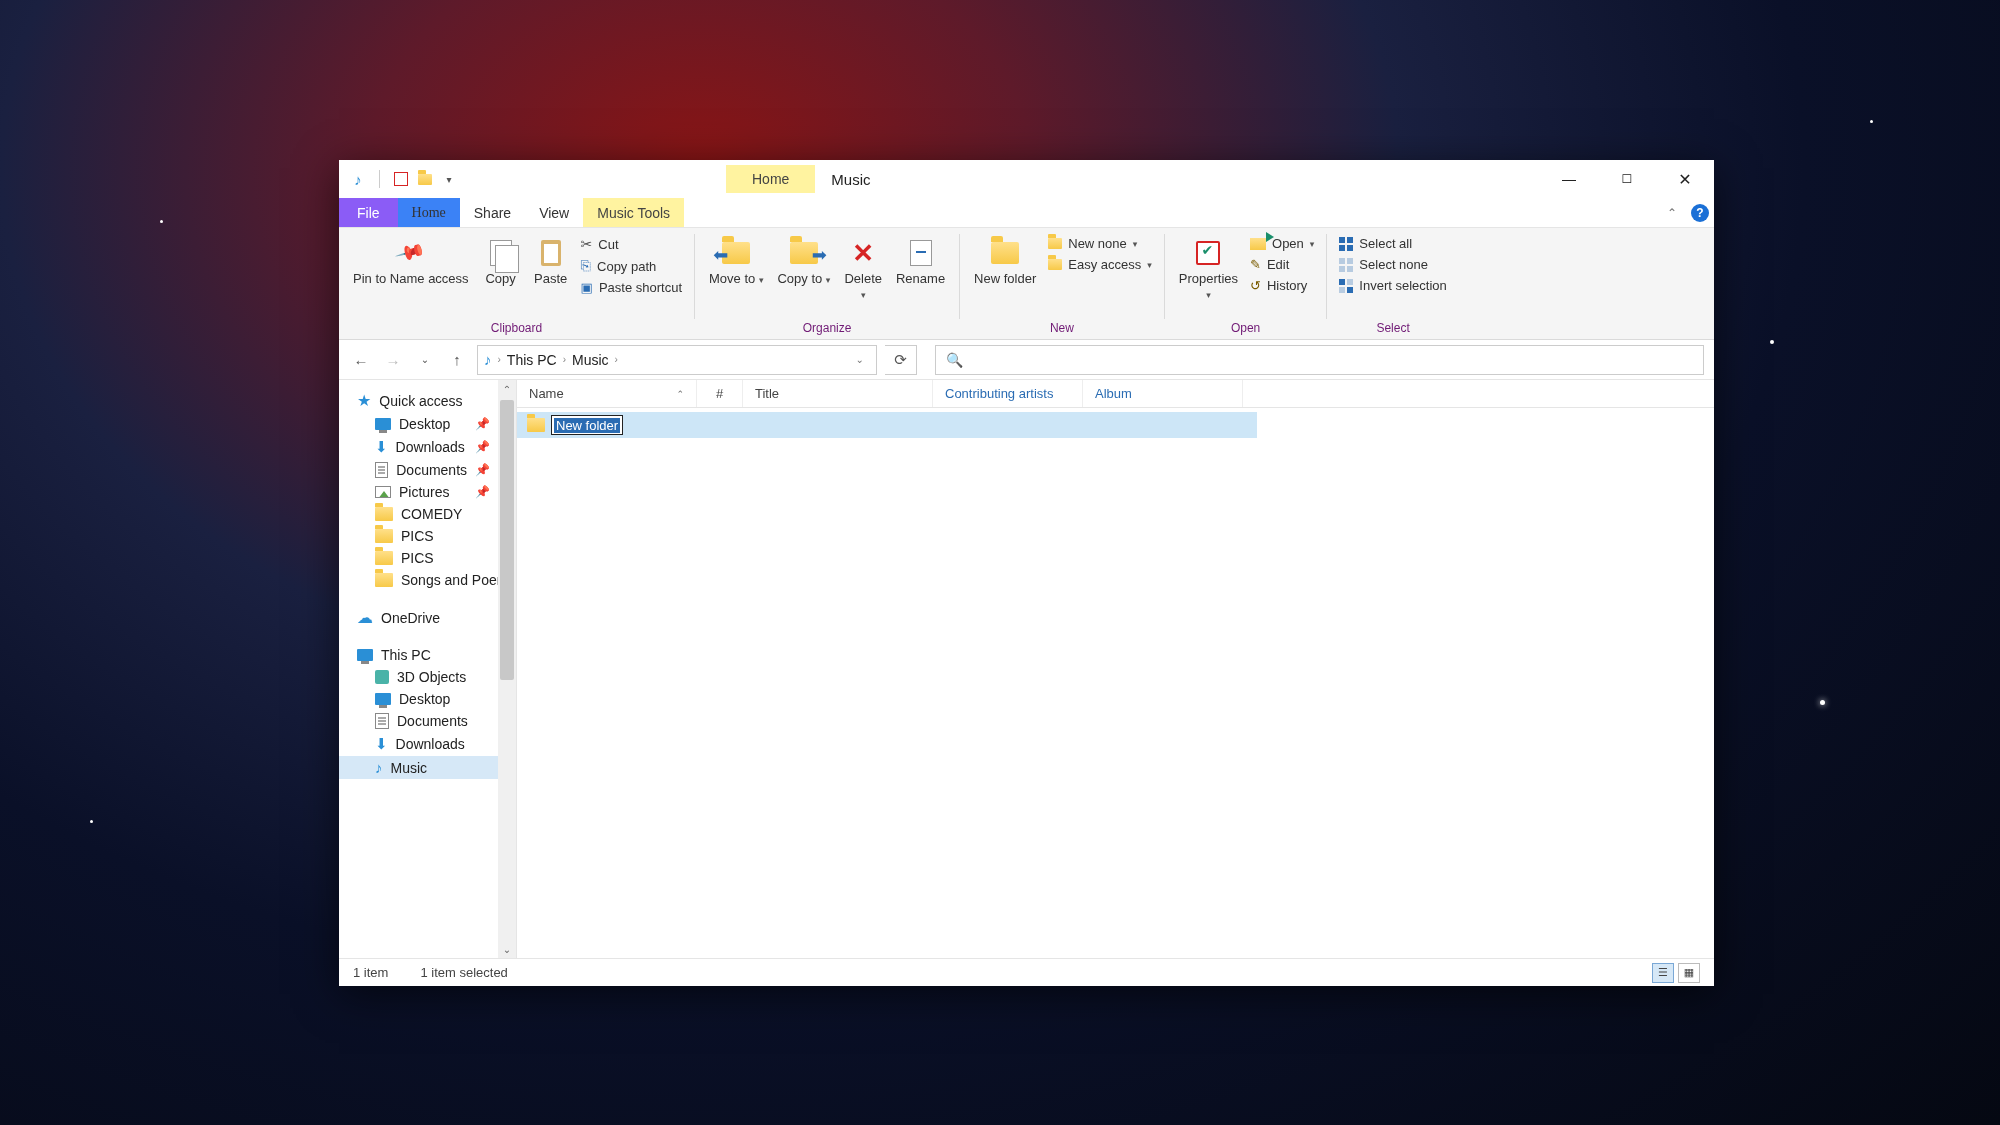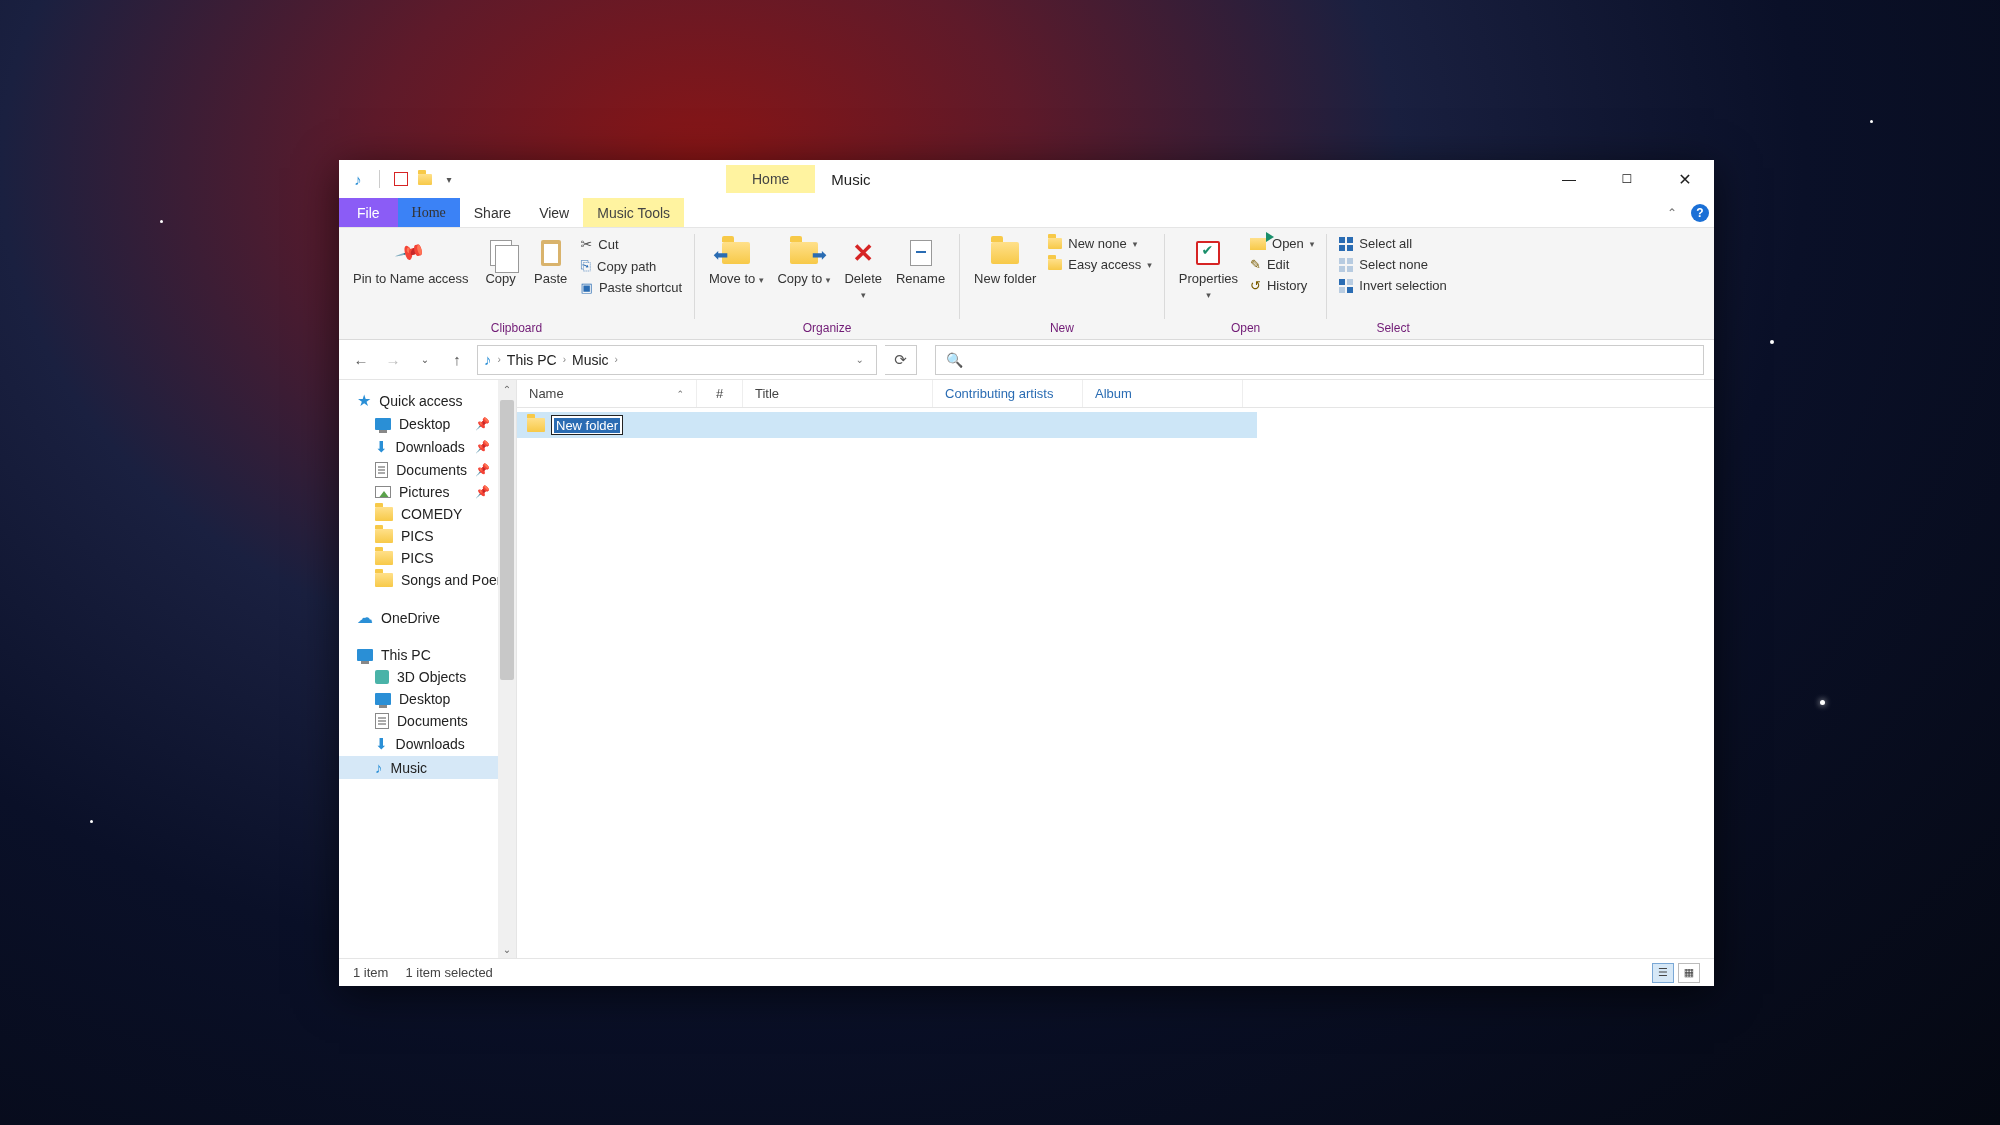--- a/index.html
+++ b/index.html
@@ -76,21 +76,21 @@
 .col.num { width:46px; justify-content:center; }
 .col.title { width:190px; }
 .col.artists { width:150px; color:#2a6cb3; }
 .col.album { width:160px; color:#2a6cb3; }
 .sort-caret { font-size:9px; color:#666; }
 .file-list { flex:1; padding:4px 0; position:relative; }
 .file-row { height:26px; display:flex; align-items:center; background:#cde6f7; margin:0; }
 .file-row .ficon { width:22px; height:22px; margin-left:8px; display:flex; align-items:center; justify-content:center; }
 .rename-box { margin-left:4px; height:20px; border:1px solid #222; background:#fff; padding:0 2px; display:flex; align-items:center; }
 .rename-box span { background:#2a6cb3; color:#fff; font-size:13px; padding:0 2px; }
-.statusbar { height:28px; border-top:1px solid #e5e5e5; display:flex; align-items:center; padding:0 14px; font-size:13px; color:#444; gap:17px; }
+.statusbar { height:28px; border-top:1px solid #e5e5e5; display:flex; align-items:center; padding:0 14px; font-size:13px; color:#444; gap:32px; }
 .view-toggles { margin-left:auto; display:flex; gap:4px; }
 .vt { width:22px; height:20px; border:1px solid #bbb; display:flex; align-items:center; justify-content:center; font-size:11px; }
 .vt.active { background:#d6e8f7; border-color:#7aa8d6; }
 
 .ic-folder { width:18px; height:14px; background:linear-gradient(#ffe08a,#f7c948); border-radius:1px; position:relative; }
 .ic-folder::before { content:""; position:absolute; left:0; top:-4px; width:8px; height:4px; background:#f7c948; border-radius:1px 1px 0 0; }
 .ic-folder-big { width:28px; height:22px; background:linear-gradient(#ffe08a,#f7c948); border-radius:2px; position:relative; }
 .ic-folder-big::before { content:""; position:absolute; left:0; top:-6px; width:12px; height:6px; background:#f7c948; border-radius:2px 2px 0 0; }
 .ic-pin { font-size:20px; color:#888; transform:rotate(30deg); }
 .ic-copy { width:22px; height:26px; border:1px solid #999; background:#fff; position:relative; }

